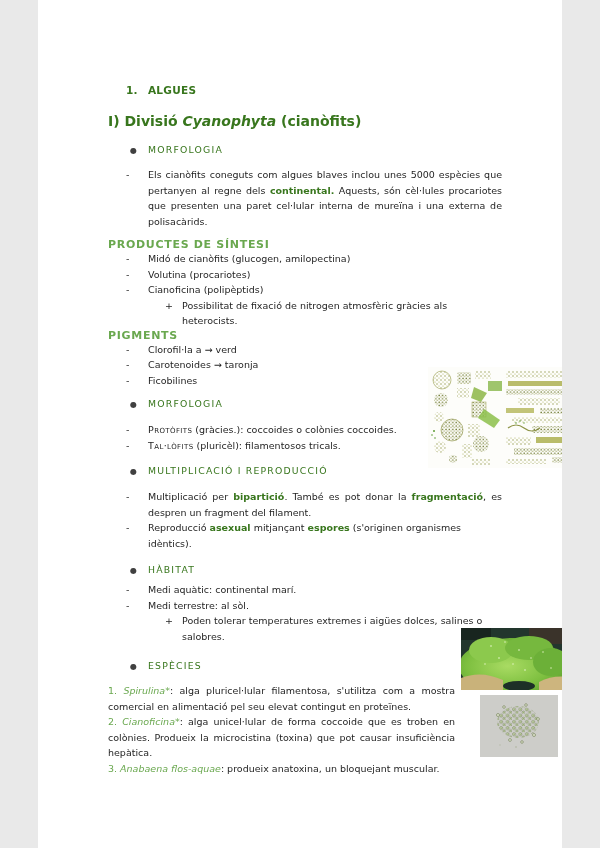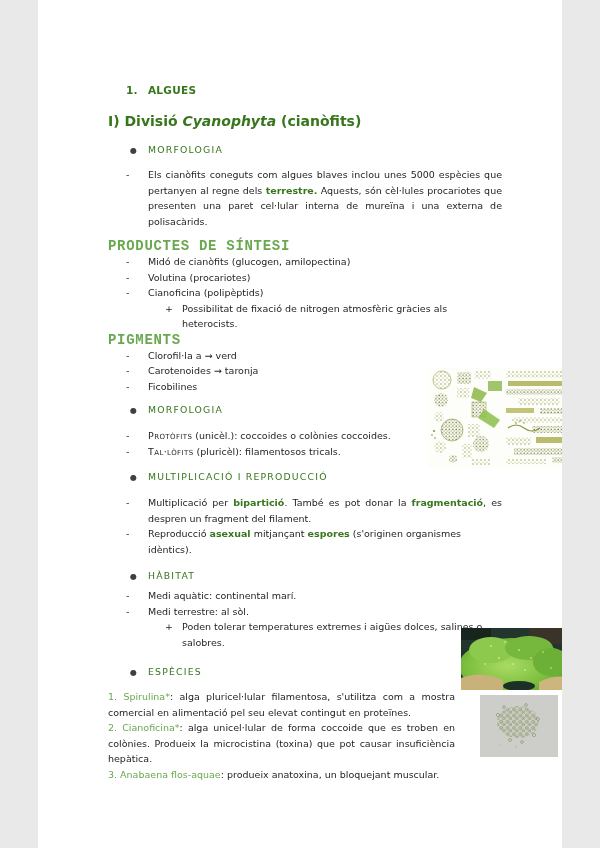--- a/index.html
+++ b/index.html
@@ -36,21 +36,21 @@
   }
   .bullet-heading .bh-dot{
     width:18px;color:#404040;font-size:8px;flex:none;
   }
   .bullet-heading .bh-text{
     color:#38761d;letter-spacing:1.2px;font-size:9.3px;
   }
   
   .subhead{
     margin-top:9px;
-    color:#6aa84f;font-weight:bold;font-size:14px;letter-spacing:0.7px;font-family:Liberation Mono, monospace;
+    color:#6aa84f;font-weight:bold;font-size:11px;letter-spacing:0.7px;
   }
   
   .dash-row{
     display:flex;align-items:flex-start;
     margin-left:18px;
     line-height:15.5px;
   }
   .dash-row .dm{width:22px;flex:none;}
   .dash-row .dt{flex:1;}
   
@@ -68,21 +68,21 @@
   .mt10{margin-top:10px;}
   .mt7{margin-top:7px;}
   .mt16{margin-top:16px;}
   
   .species-block{
     margin-top:12px;
     width:347px;
     line-height:15.5px;
   }
   .species-para{margin:0;}
-  .sp-name{color:#6aa84f;}
+  .sp-name{color:#6aa84f;font-style:italic;}
   .sp-num{color:#6aa84f;}
   
   figure{margin:0;padding:0;position:absolute;}
   .fig-plate{left:390px;top:367px;width:147px;height:101px;}
   .fig-spirulina{left:423px;top:628px;width:115px;height:62px;}
   .fig-microcystis{left:442px;top:695px;width:78px;height:62px;}
   figure svg{display:block;width:100%;height:100%;}
 </style>
 </head>
 <body>
@@ -93,21 +93,21 @@
 
   <h2 class="division"><span>I) Divisió </span><em>Cyanophyta</em><span> (cianòfits)</span></h2>
 
   <div class="bullet-heading">
     <span class="bh-dot">●</span>
     <span class="bh-text">MORFOLOGIA</span>
   </div>
 
   <div class="dash-row mt12">
     <span class="dm">-</span>
-    <div class="dt justify"><span>Els cianòfits coneguts com algues blaves inclou unes 5000 espècies que pertanyen al regne dels </span><span class="hl">terrestre.</span><span> Aquests, són cèl·lules procariotes que presenten una paret cel·lular interna de mureïna i una externa de polisacàrids.</span></div>
+    <div class="dt justify"><span>Els cianòfits coneguts com algues blaves inclou unes 5000 espècies que pertanyen al regne dels </span><span class="hl">continental.</span><span> Aquests, són cèl·lules procariotes que presenten una paret cel·lular interna de mureïna i una externa de polisacàrids.</span></div>
   </div>
 
   <div class="subhead">PRODUCTES DE SÍNTESI</div>
   <div class="dash-row">
     <span class="dm">-</span>
     <div class="dt">Midó de cianòfits (glucogen, amilopectina)</div>
   </div>
   <div class="dash-row">
     <span class="dm">-</span>
     <div class="dt">Volutina (procariotes)</div>
@@ -134,21 +134,21 @@
     <span class="dm">-</span>
     <div class="dt">Ficobilines</div>
   </div>
 
   <div class="bullet-heading mt10">
     <span class="bh-dot">●</span>
     <span class="bh-text">MORFOLOGIA</span>
   </div>
   <div class="dash-row mt13">
     <span class="dm">-</span>
-    <div class="dt"><span class="sc">Protòfits</span><span> (unicèl.): coccoides o colònies coccoides.</span></div>
+    <div class="dt"><span class="sc">Protòfits</span><span> (gràcies.): coccoides o colònies coccoides.</span></div>
   </div>
   <div class="dash-row">
     <span class="dm">-</span>
     <div class="dt"><span class="sc">Tal·lòfits</span><span> (pluricèl): filamentosos tricals.</span></div>
   </div>
 
   <div class="bullet-heading mt12">
     <span class="bh-dot">●</span>
     <span class="bh-text">MULTIPLICACIÓ I REPRODUCCIÓ</span>
   </div>

